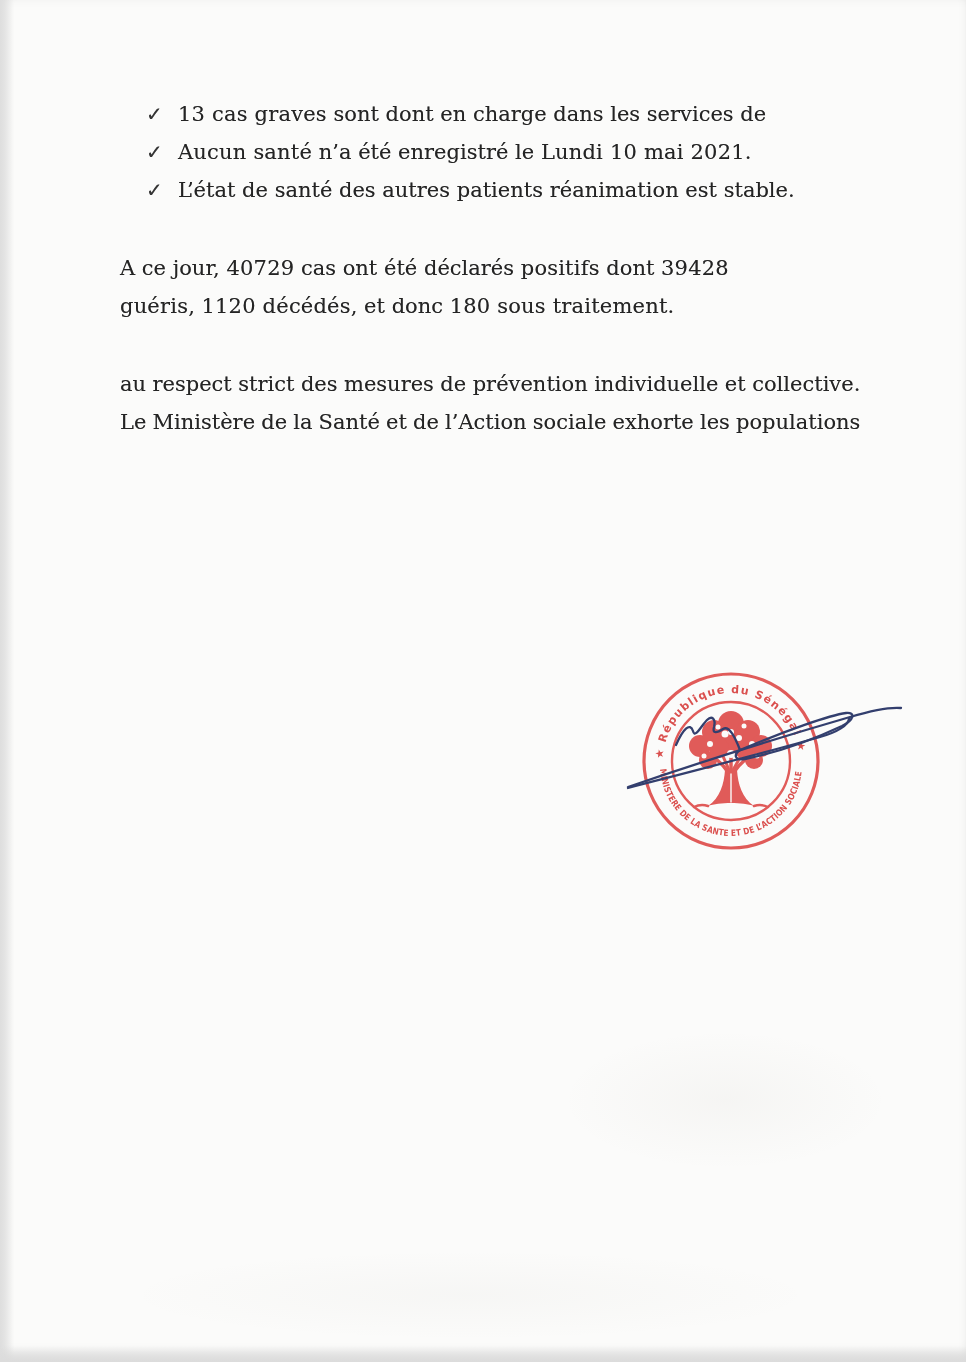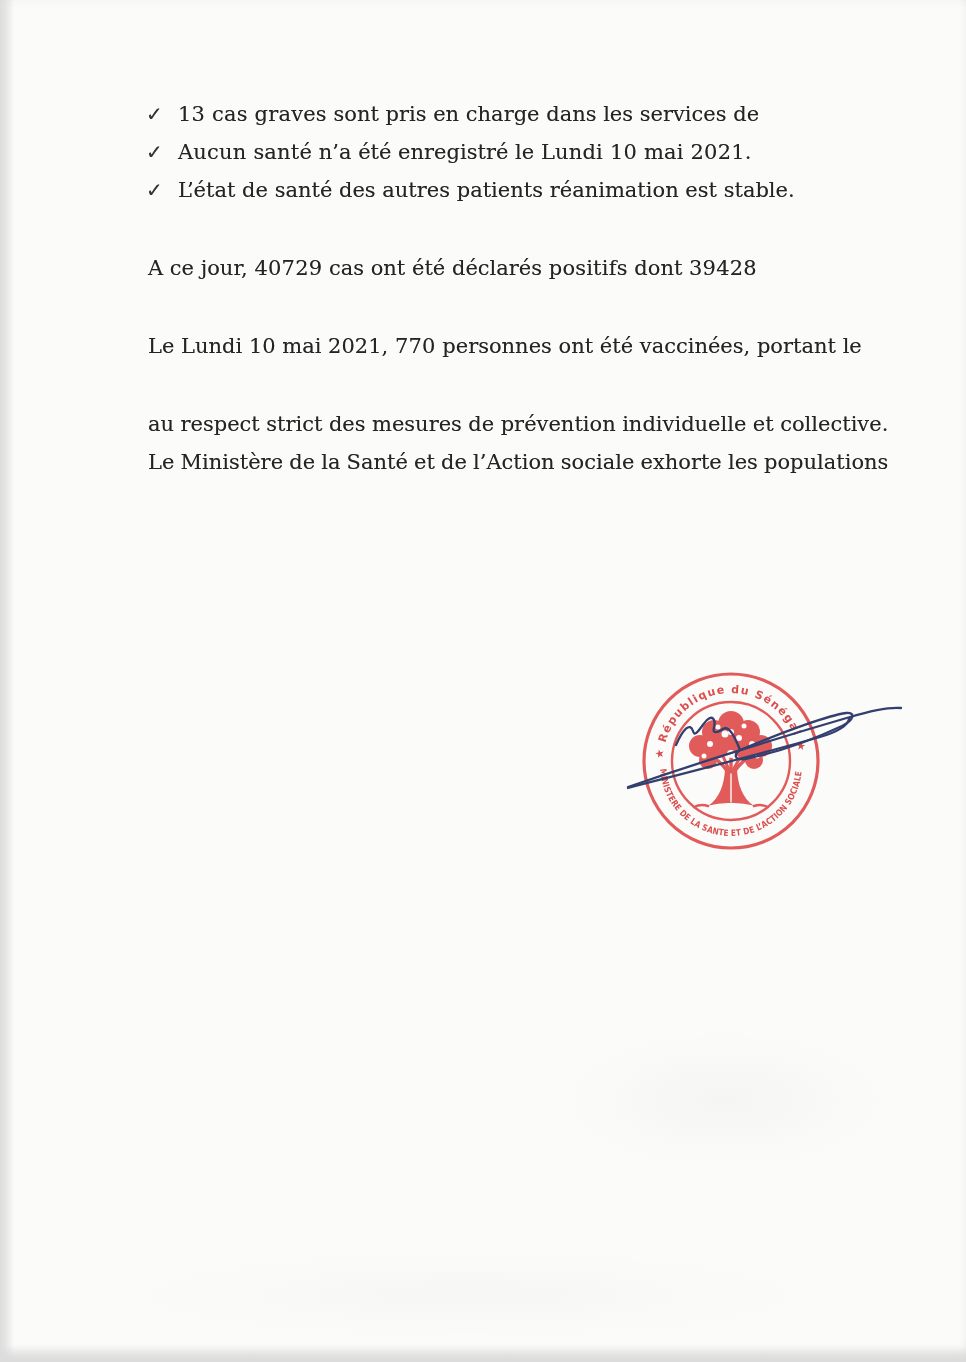--- a/index.html
+++ b/index.html
@@ -25,21 +25,21 @@
   .smudge.s2{left:120px;top:1250px;width:700px;height:90px;
     background:radial-gradient(ellipse at center,rgba(120,115,100,.035),rgba(120,115,100,0) 70%);}
 
   
   .doc{
     position:absolute;left:120px;top:95px;width:740px;
     font-size:21px;line-height:38px;color:var(--ink,#242424);
     text-shadow:0 0 .4px rgba(0,0,0,.35);
   }
   .block{margin:0;}
-  .block.para{margin-top:40px;margin-left:28px;}
+  .block.para{margin-top:40px;}
   .block.bullet{position:relative;padding-left:58px;}
   .check{
     position:absolute;left:26px;top:0;
     font-family:"DejaVu Sans","Liberation Sans",sans-serif;
     font-size:20px;color:#343434;
   }
   .line{white-space:nowrap;}
   b{font-weight:normal;letter-spacing:.2px;}
 
   
@@ -72,35 +72,35 @@
 <div class="page">
 
   <div class="edge-left"></div>
   <div class="edge-bottom"></div>
   <div class="smudge s1"></div>
   <div class="smudge s2"></div>
 
   <div class="doc">
       <div class="block bullet">
         <span class="check">✓</span>
-        <div class="line just" style="word-spacing: 0px;"><b>13 cas graves</b><span> sont pris en charge dans les services de</span></div>
+        <div class="line just" style="word-spacing: 0px;"><b>13 cas graves</b><span> sont dont en charge dans les services de</span></div>
       </div>
       <div class="block bullet">
         <span class="check">✓</span>
         <div class="line"><b>Aucun santé</b><span> n’a été enregistré le </span><b>Lundi 10 mai 2021</b><span>.</span></div>
       </div>
       <div class="block bullet">
         <span class="check">✓</span>
         <div class="line"><span>L’état de santé des autres patients réanimation est stable.</span></div>
       </div>
       <div class="block para">
         <div class="line just" style="word-spacing: 0px;"><span>A ce jour, </span><b>40729</b><span> cas ont été déclarés </span><b>positifs</b><span> dont </span><b>39428</b></div>
+        <div class="line"><b>guéris</b><span>, </span><b>1120 décédés</b><span>, et donc </span><b>180 sous traitement.</b></div>
       </div>
       <div class="block para">
-        <div class="line just" style="word-spacing: 0px;"><span>Le Lundi 10 mai 2021, </span><b>770</b><span> personnes ont été vaccinées, portant le</span></div>
       </div>
       <div class="block para">
         <div class="line" style="word-spacing: -0.222222px;"><span>au respect strict des mesures de prévention individuelle et collective.</span></div>
         <div class="line just" style="word-spacing: -0.545455px;"><span>Le Ministère de la Santé et de l’Action sociale exhorte les populations</span></div>
       </div>
     </div>
 
   <div class="stamp">
     <svg viewBox="0 0 182 182" width="182" height="182">
       <circle class="ring outer" cx="91" cy="91" r="87"></circle>

